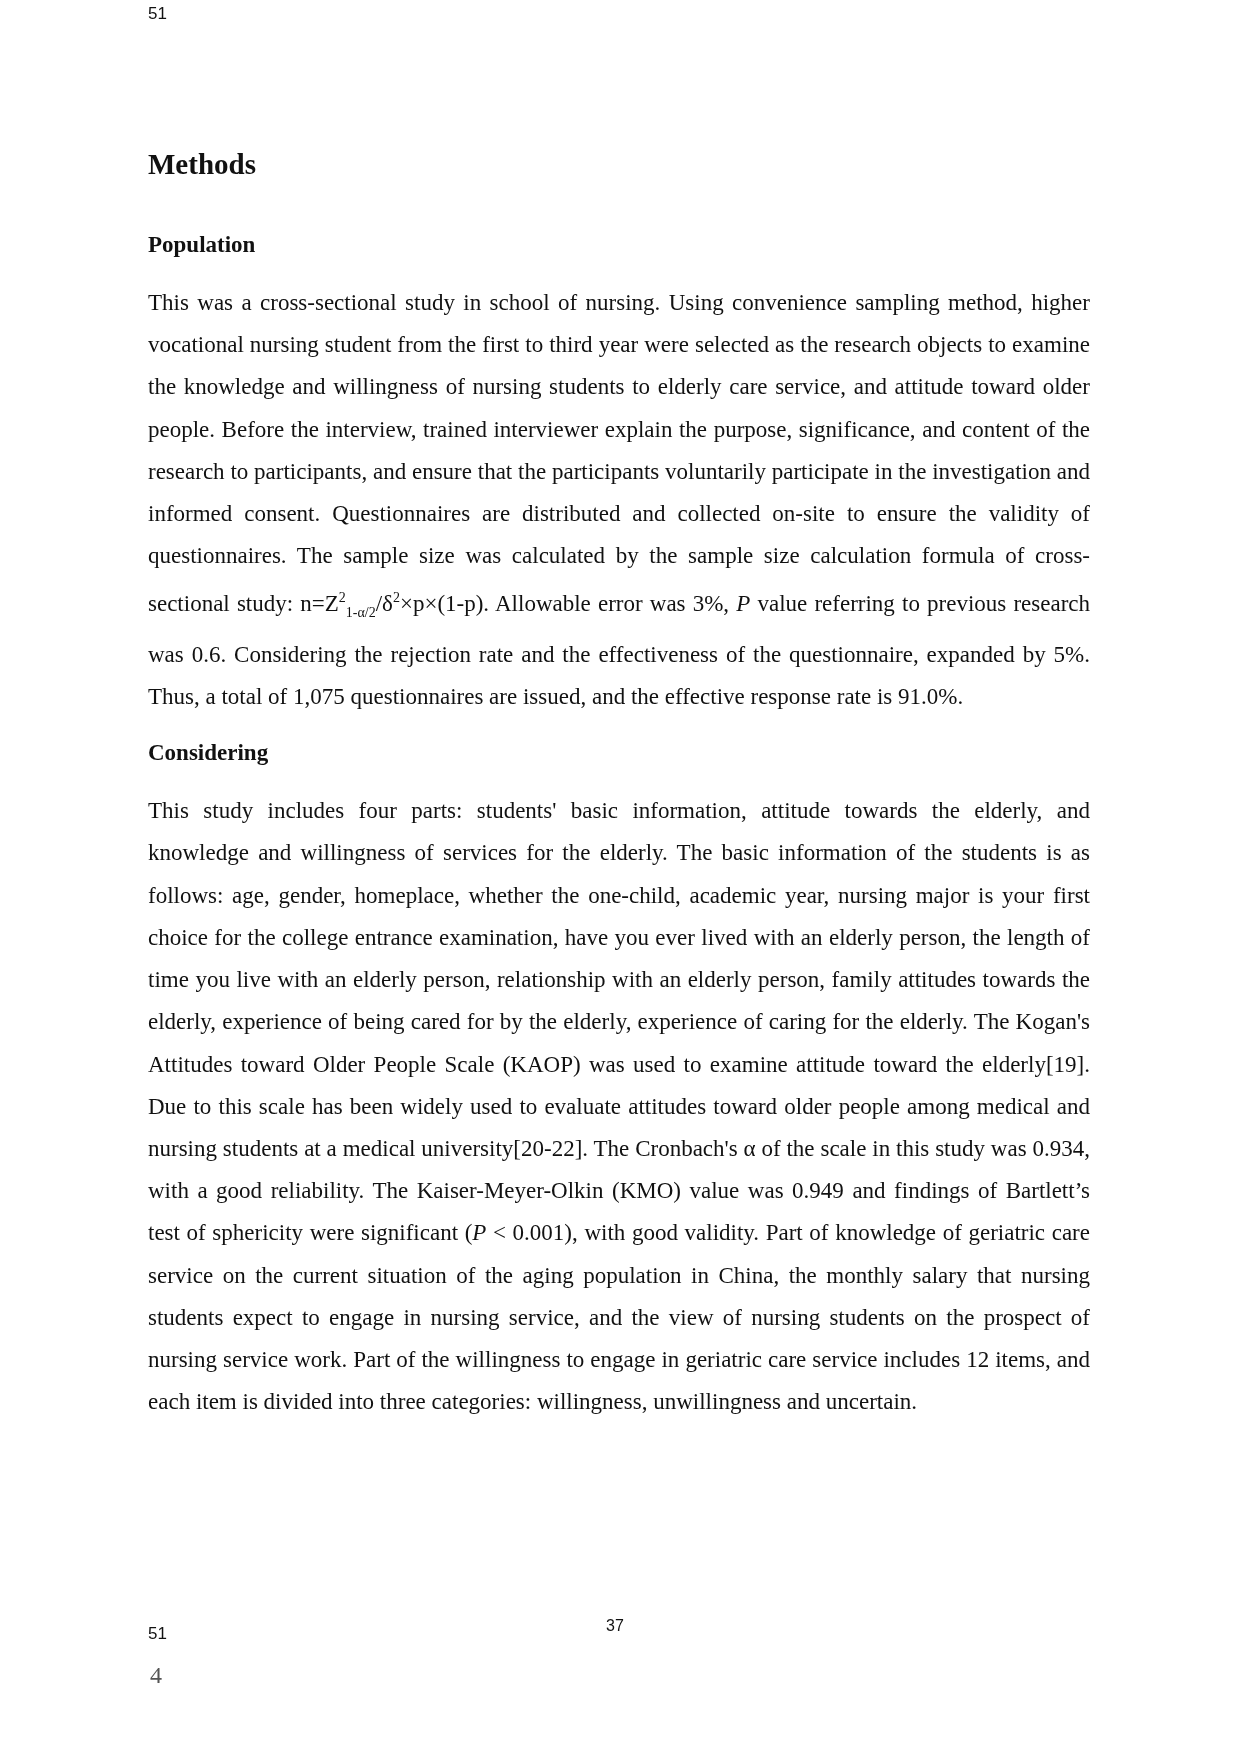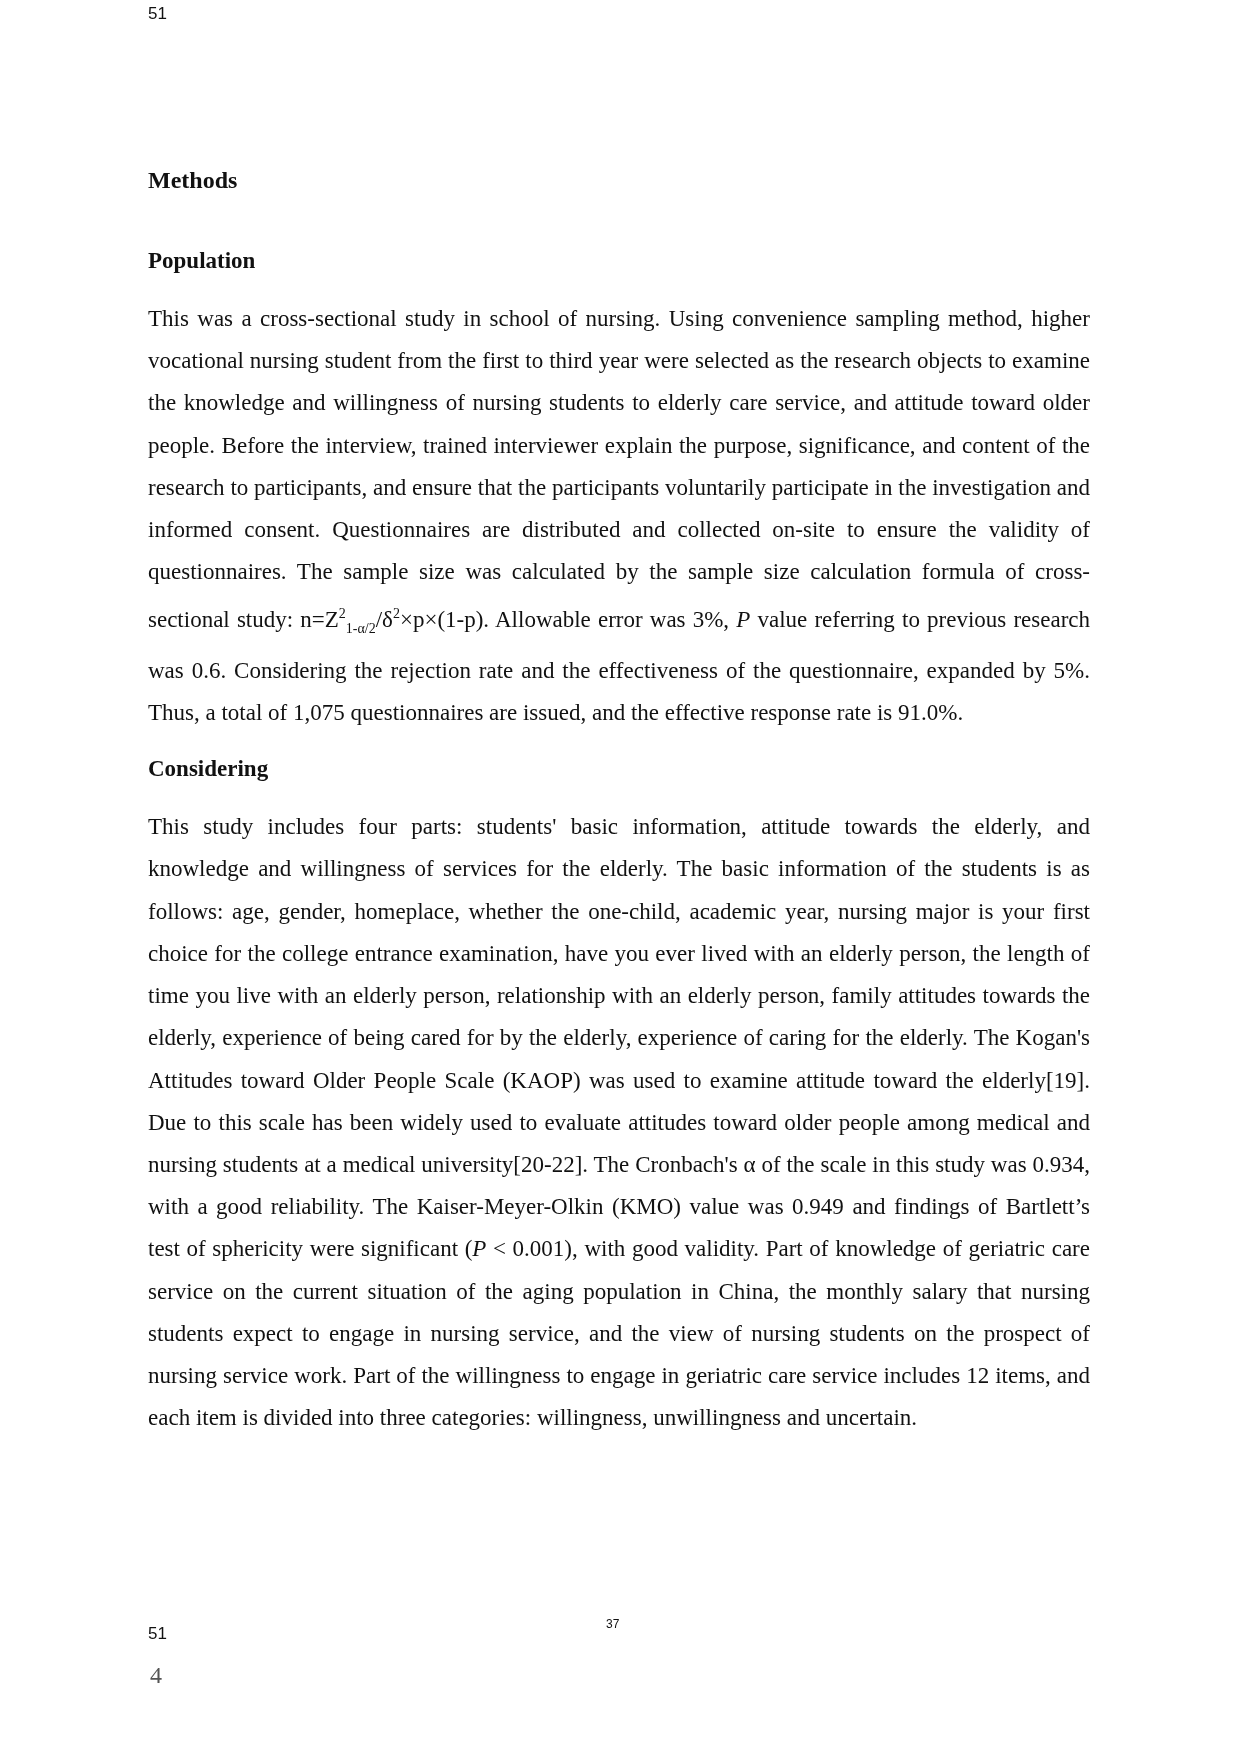--- a/index.html
+++ b/index.html
@@ -1,24 +1,24 @@
 <!DOCTYPE html>
 <html><head>
 <meta charset="utf-8">
 <style>
   html, body { margin: 0; padding: 0; background: #ffffff; }
   body { width: 1234px; height: 1748px; position: relative; overflow: hidden; color: #111; }
   .hdr-num { position: absolute; left: 148px; top: 4px; font-family: "Liberation Sans", sans-serif; font-size: 17px; }
   .content { position: absolute; left: 148px; top: 140px; width: 942px; font-family: "Liberation Serif", serif; }
-  h1 { font-size: 24px; font-weight: bold; margin: 16px 0 36px 0; line-height: 48px; }
+  h1 { font-size: 29px; font-weight: bold; margin: 0 0 36px 0; line-height: 48px; }
   h2 { font-size: 23px; font-weight: bold; margin: 10px 0 14px 0; line-height: 42px; }
   p { font-size: 23px; line-height: 42.2px; margin: 16px 0 14px 0; text-align: justify; }
   sup, sub { font-size: 14px; }
   .foot-left { position: absolute; left: 148px; top: 1624px; font-family: "Liberation Sans", sans-serif; font-size: 17px; }
-  .foot-center { position: absolute; left: 606px; top: 1617px; font-family: "Liberation Sans", sans-serif; font-size: 12px; }
+  .foot-center { position: absolute; left: 606px; top: 1617px; font-family: "Liberation Sans", sans-serif; font-size: 16px; }
   .foot-page { position: absolute; left: 150px; top: 1662px; font-family: "Liberation Serif", serif; font-size: 24px; color: #555; }
 </style>
 </head>
 <body>
 
 <div class="hdr-num">51</div>
 
 <div class="content">
   <h1>Methods</h1>
 

